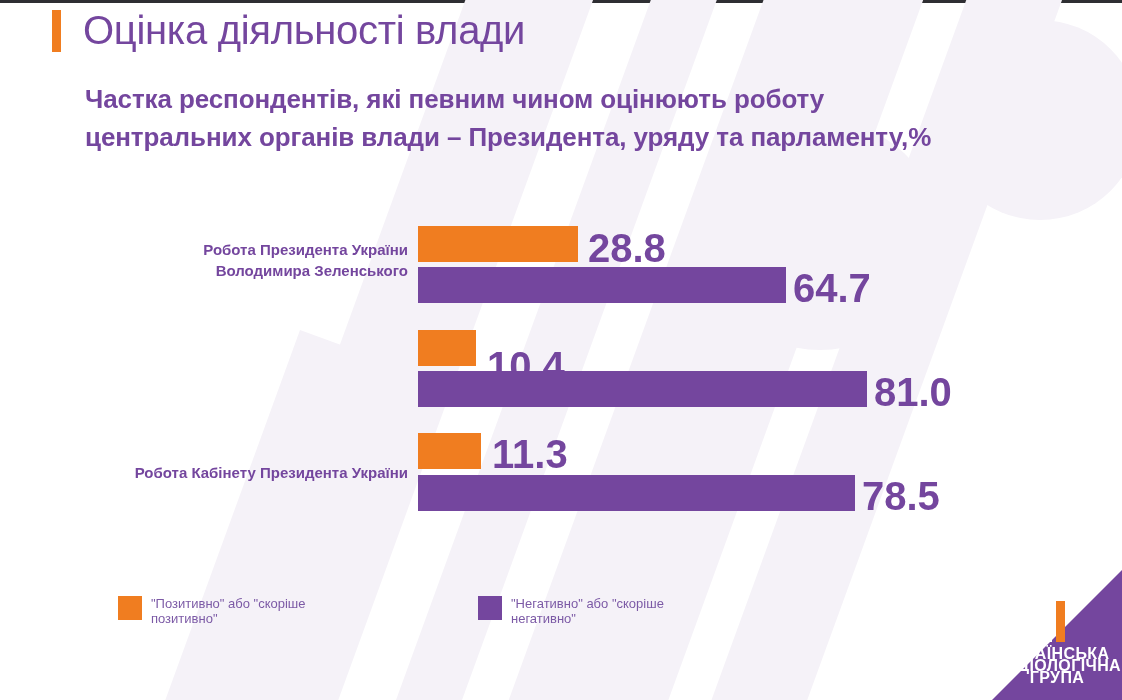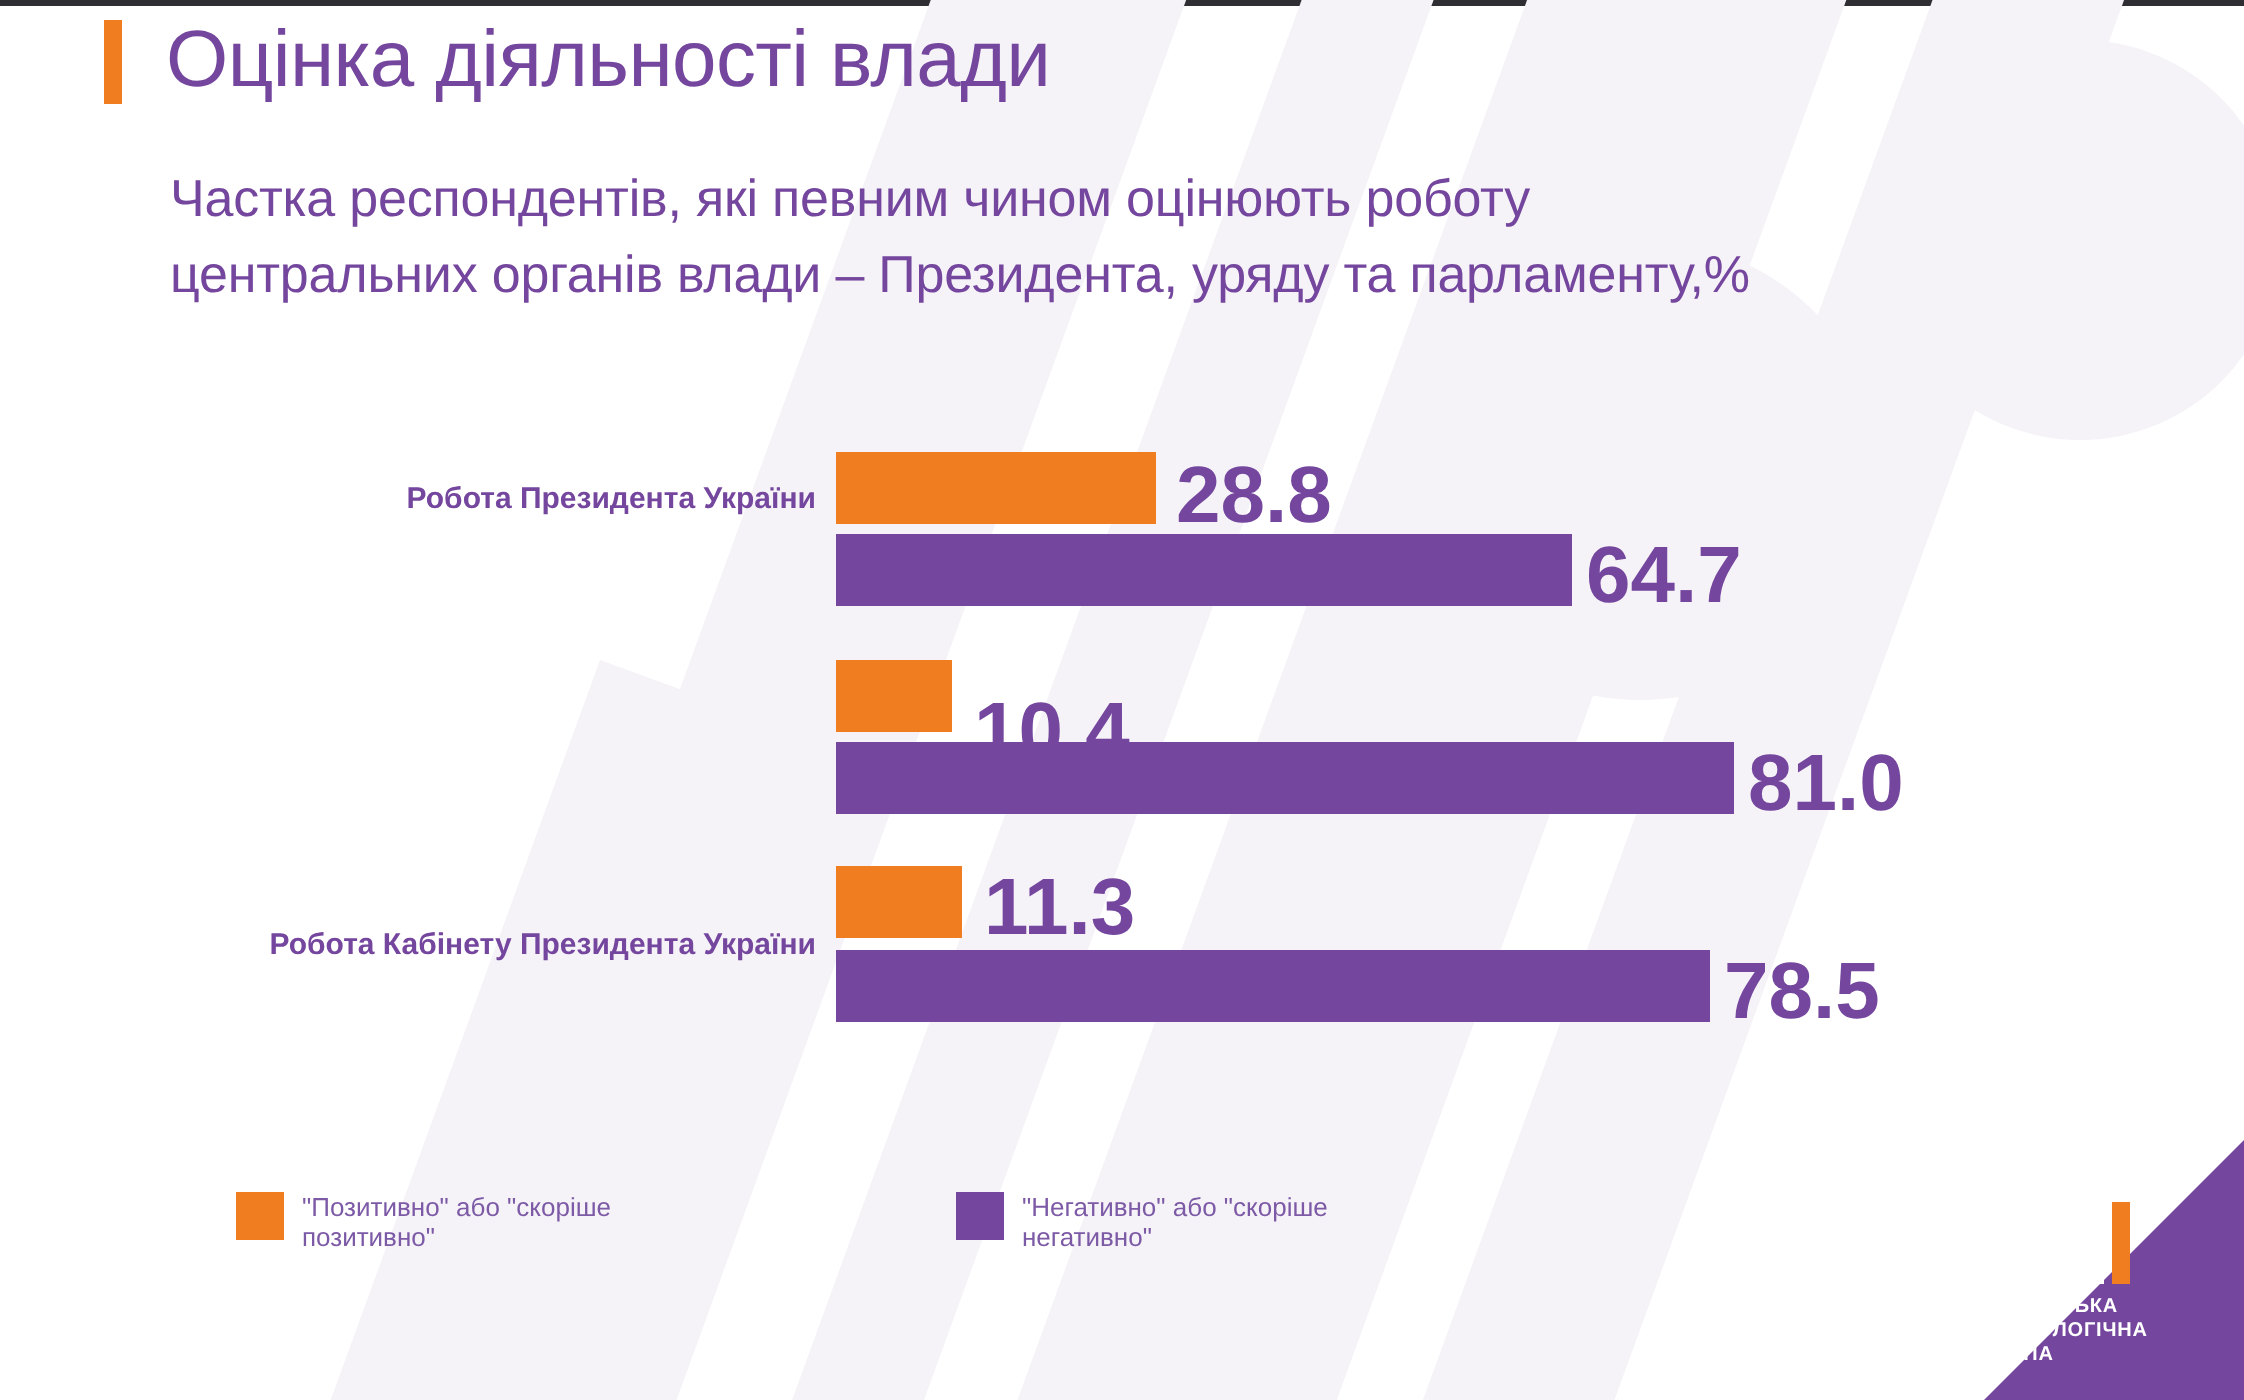--- a/index.html
+++ b/index.html
@@ -80,21 +80,21 @@
     line-height: 44px;
     letter-spacing: -0.3px;
     white-space: nowrap;
   }
   .subtitle {
     position: absolute;
     left: 85px; top: 80px;
     width: 1020px;
     color: #74469E;
     font-size: 26px;
-    font-weight: normal;
+    font-weight: bold;
     line-height: 38px;
     letter-spacing: -0.1px;
   }
 
   
   #chart {
     position: absolute;
     left: 0; top: 0;
     width: 1122px; height: 700px;
   }
@@ -173,22 +173,23 @@
     width: 9px;
     background: #ffffff;
   }
   .logo-bars i.lb1 { height: 22px; }
   .logo-bars i.lb2 { height: 31px; }
   .logo-bars i.lb3 { height: 41px; background: #F07D20; }
   .logo-text {
     position: absolute;
     left: 0; bottom: 16px;
     width: 130px;
+    text-align: center;
     color: #ffffff;
-    font-size: 10px;
+    font-size: 16px;
     font-weight: bold;
     line-height: 12px;
     letter-spacing: 0.4px;
   }
 </style>
 </head>
 <body>
 
 <div id="slide">
 
@@ -210,20 +211,21 @@
     <div class="subtitle">
       <div>Частка респондентів, які певним чином оцінюють роботу</div>
       <div>центральних органів влади – Президента, уряду та парламенту,%</div>
     </div>
   </div>
 
   <div id="chart">
 
     <div class="cat-label" style="top:239px">
       <div>Робота Президента України</div>
+      <div>Володимира Зеленського</div>
     </div>
     <div class="bar pos" style="left:418px; top:226px; width:160px"></div>
     <div class="bar-value" style="left:588px; top:228px">28.8</div>
     <div class="bar neg" style="left:418px; top:267px; width:368px"></div>
     <div class="bar-value" style="left:793px; top:268px">64.7</div>
 
     <div class="bar pos" style="left:418px; top:330px; width:58px"></div>
     <div class="bar-value" style="left:487px; top:346px">10.4</div>
     <div class="bar neg" style="left:418px; top:371px; width:449px"></div>
     <div class="bar-value" style="left:874px; top:372px">81.0</div>

